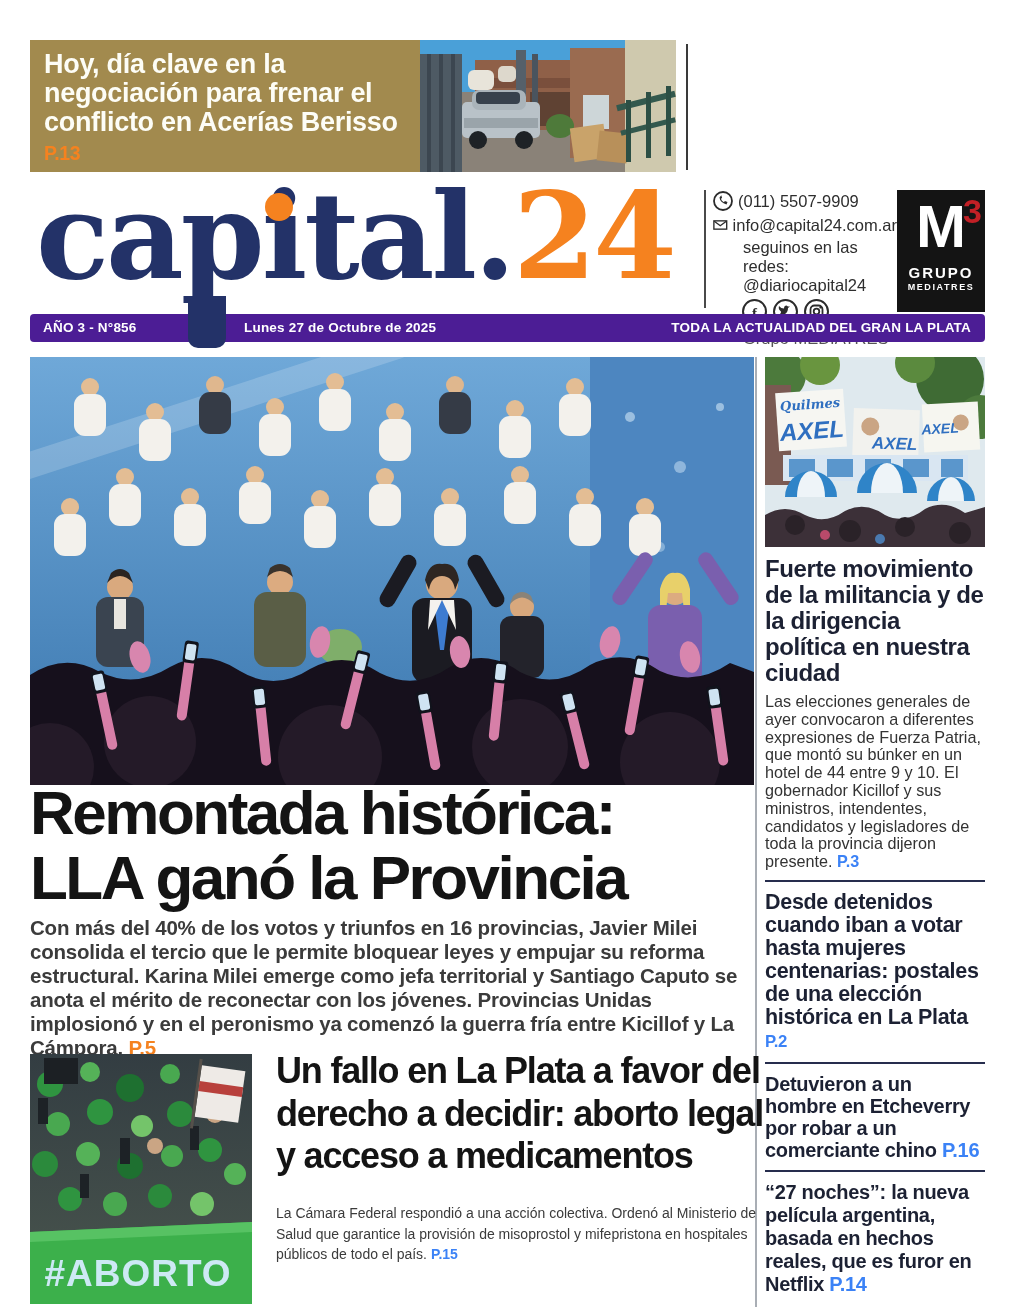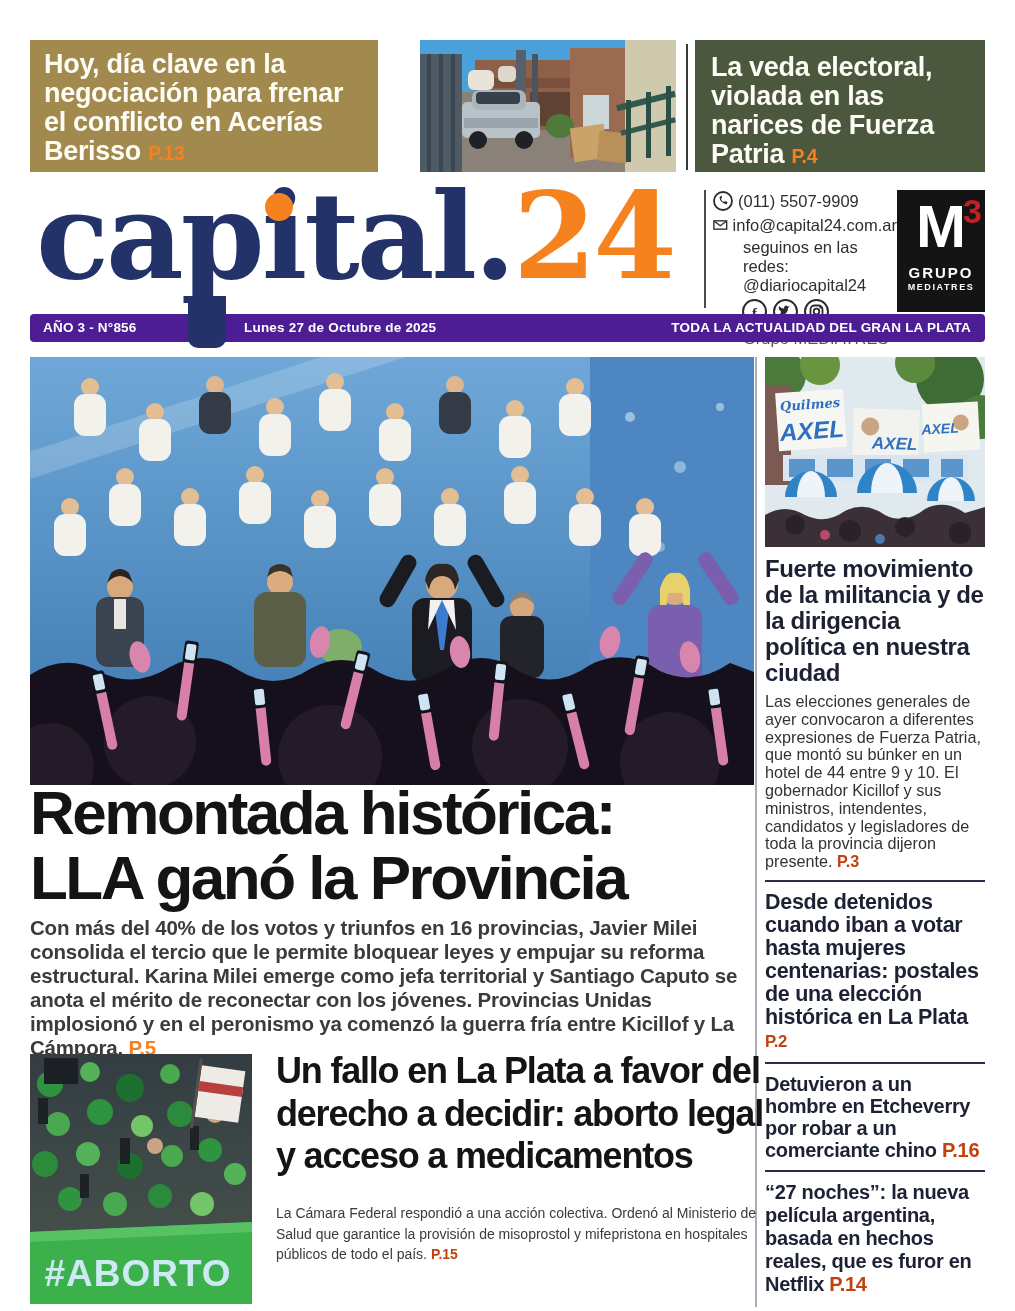--- a/index.html
+++ b/index.html
@@ -2,26 +2,26 @@
 <html><head>
 <meta charset="utf-8">
 <style>
   html,body{margin:0;padding:0;background:#e8e8e8;}
   .page{position:relative;width:1015px;height:1311px;background:#ffffff;margin:0 auto;
         font-family:"Liberation Sans",sans-serif;overflow:hidden;}
   .abs{position:absolute;}
 
   
   .box{color:#fdfdf6;font-weight:700;letter-spacing:-0.3px;}
-  .box-olive{left:30px;top:40px;width:348px;height:132px;background:#a28a4e;
+  .box-olive{left:30px;top:40px;width:390px;height:132px;background:#a28a4e;
              padding:10px 14px;box-sizing:border-box;font-size:27px;line-height:29px;}
   .box-green{left:695px;top:40px;width:290px;height:132px;background:#4c583d;
              padding:13px 16px;box-sizing:border-box;font-size:27px;line-height:29px;}
   .ref-or{color:#f5821f;font-weight:700;}
-  .ref-nv{color:#c2410c;font-weight:700;}
+  .ref-nv{color:#3b82f6;font-weight:700;}
   .box .ref-or{font-size:0.72em;}
   .vline-top{left:686px;top:44px;width:2px;height:126px;background:#3a3a3a;}
 
   
   .logo{left:36px;top:176px;height:130px;font-family:"DejaVu Serif",serif;font-weight:700;
         font-size:120px;line-height:120px;letter-spacing:-3px;white-space:nowrap;}
   .lg-navy{color:#233268;}
   .lg-orange{color:#f5821f;}
   .lg-i{position:relative;color:#233268;display:inline-block;}
   .lg-i .i-dot{position:absolute;top:17px;left:3px;width:28px;height:28px;border-radius:50%;
@@ -128,24 +128,20 @@
       <rect x="196" y="58" width="60" height="6" fill="#33594e" transform="rotate(-14 226 61)"></rect>
       <rect x="200" y="84" width="56" height="5" fill="#33594e" transform="rotate(-14 228 86)"></rect>
       <rect x="206" y="60" width="5" height="62" fill="#2c4f45"></rect>
       <rect x="226" y="52" width="5" height="66" fill="#2c4f45"></rect>
       <rect x="246" y="46" width="5" height="70" fill="#2c4f45"></rect>
     </g>
   </svg>
 
   <div class="abs vline-top"></div>
 
-  <div class="abs box box-green">
-    <span>La veda electoral, violada en las narices de Fuerza Patria</span>
-    <span class="ref-or">P.4</span>
-  </div>
 
   <div class="abs logo">
     <span class="lg-navy">cap</span><span class="lg-i"><span>i</span><span class="i-dot"></span></span><span class="lg-navy">tal.</span><span class="lg-orange">24</span>
   </div>
   <div class="abs logo-slab"></div>
 
   <div class="abs vline-mast"></div>
 
   <div class="abs contact">
     <div class="c-row">

